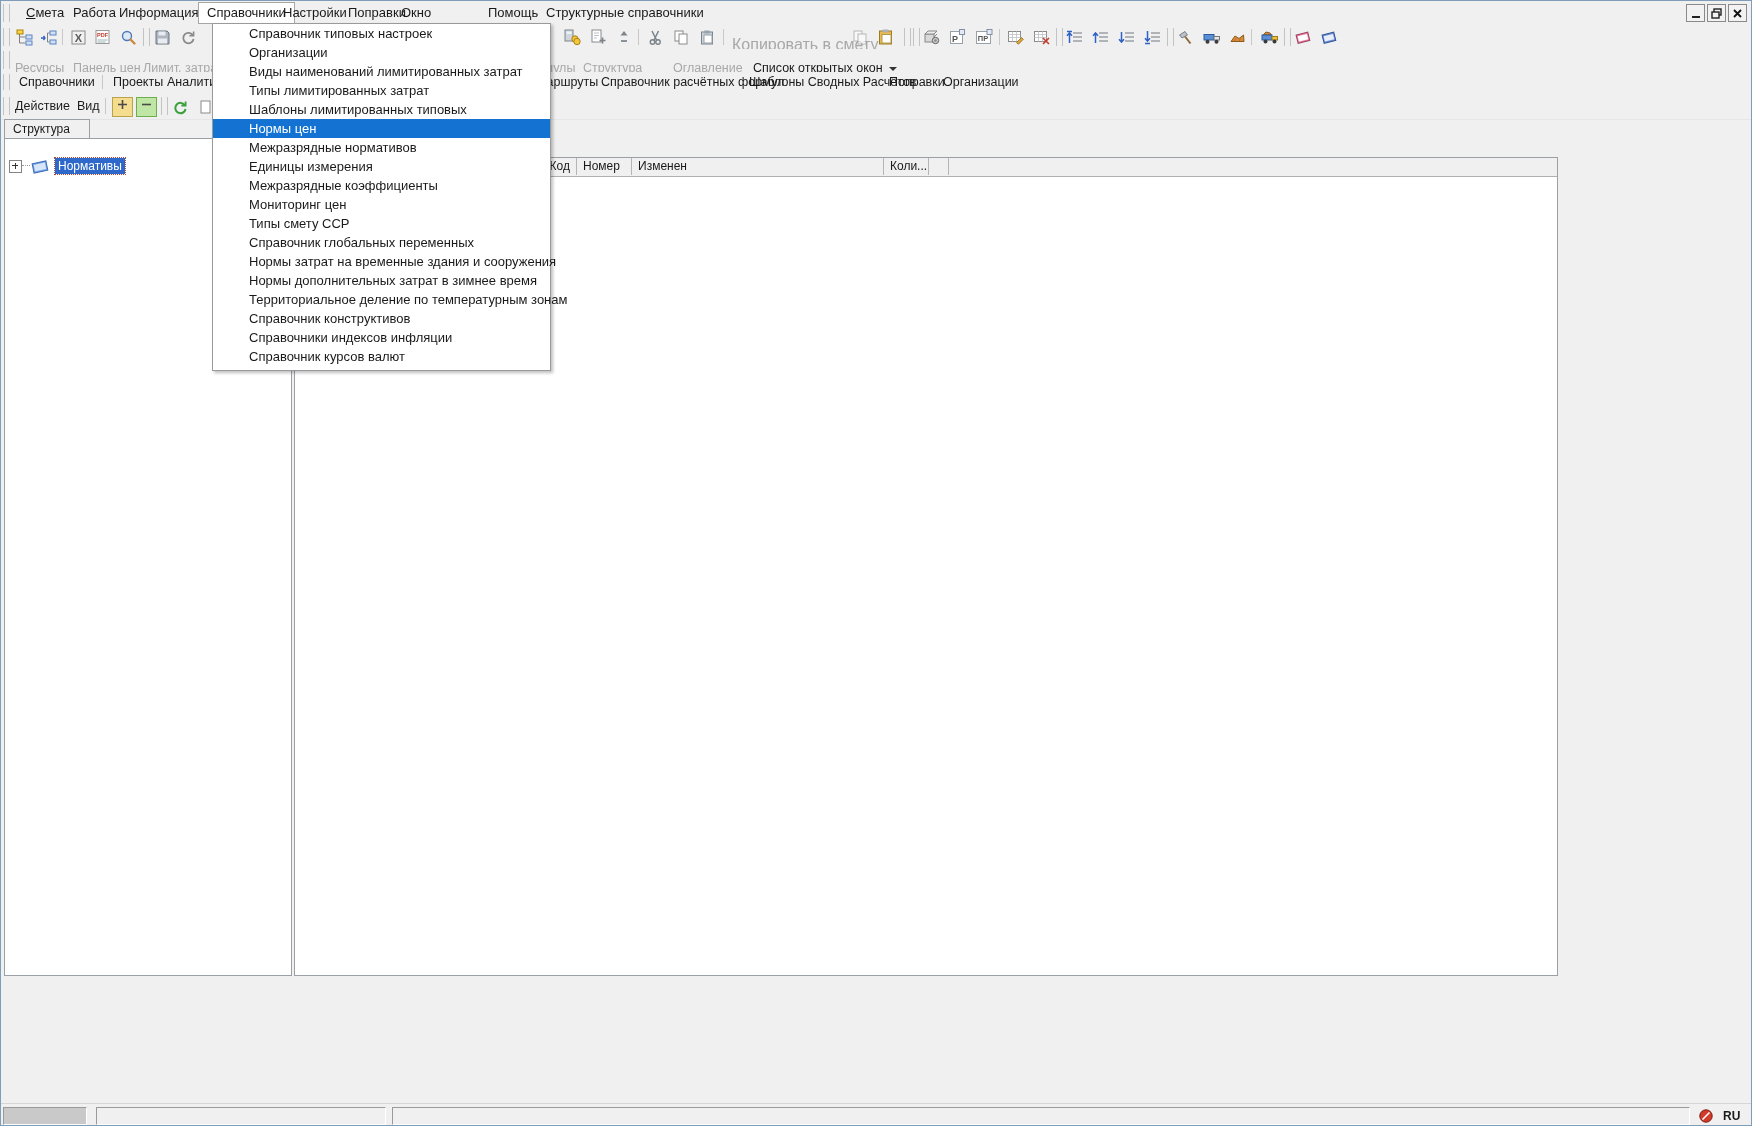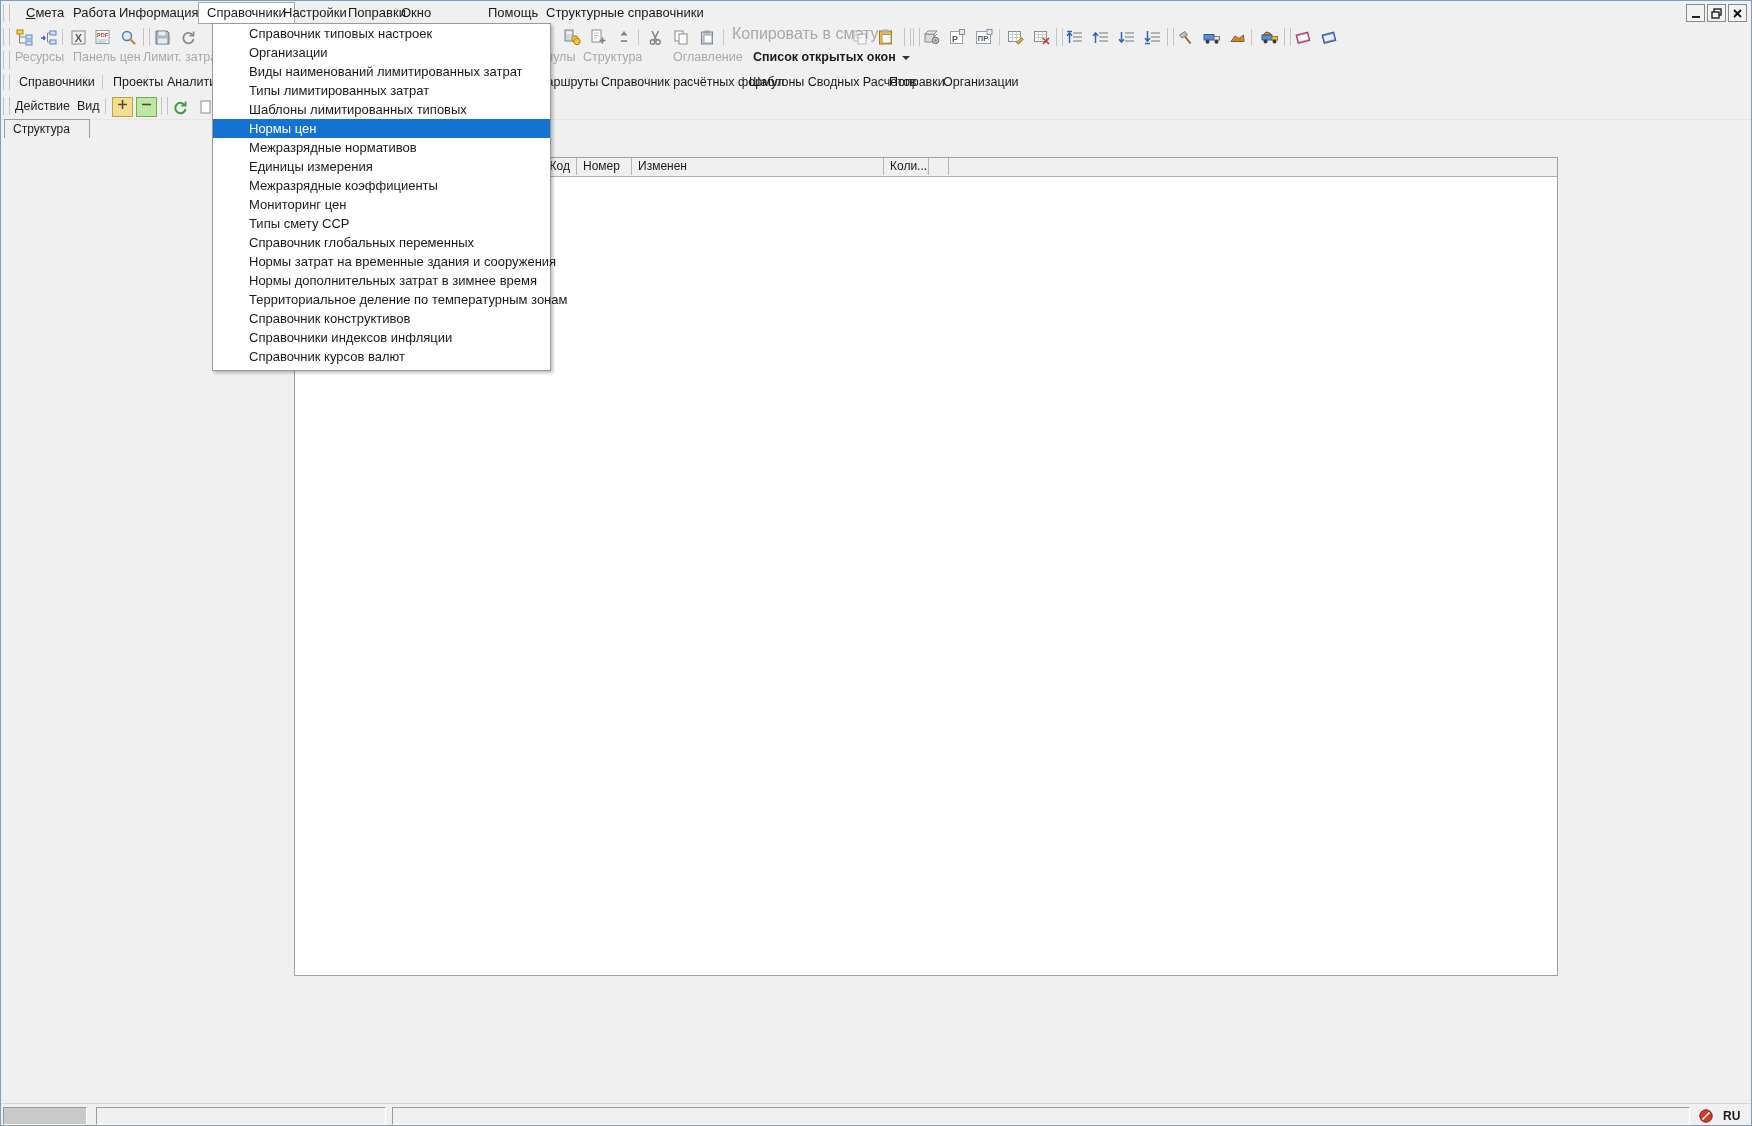--- a/index.html
+++ b/index.html
@@ -13,21 +13,21 @@
   .tb1{top:24px;height:24px;border-bottom:1px solid #e6e6e6;}
   .tb2{top:48px;height:23px;border-bottom:1px solid #e6e6e6;font-size:12.5px;}
   .tb3{top:71px;height:22px;border-bottom:1px solid #e6e6e6;font-size:12.5px;}
   .tb4{top:93px;height:25px;border-bottom:1px solid #e6e6e6;font-size:12.5px;}
   .menu-item{position:absolute;top:2px;height:19px;line-height:19px;padding:0 8px;cursor:default;}
   .menu-item.open{background:#ffffff;border:1px solid #a6a6a6;height:20px;line-height:20px;top:1px;}
   .u{text-decoration:underline;}
   .grip{position:absolute;top:3px;width:5px;height:18px;border-left:1px solid #c3c3c3;border-right:1px solid #c3c3c3;}
   .vsep{position:absolute;top:4px;width:1px;height:16px;background:#c8c8c8;}
   .tbtn{position:absolute;top:1px;width:22px;height:22px;display:flex;align-items:center;justify-content:center;}
-  .txtbtn{position:absolute;top:0;height:17px;line-height:17px;}
+  .txtbtn{position:absolute;top:11px;height:17px;line-height:17px;}
   .dis{color:#a8a8a8;}
   .caret{display:inline-block;width:0;height:0;border-left:4px solid transparent;border-right:4px solid transparent;border-top:4px solid #333;margin-left:6px;vertical-align:middle;}
   
   .winbtns{position:absolute;top:3px;right:4px;display:flex;gap:2px;}
   .wbtn{width:17px;height:16px;background:#f2f2f2;border:1px solid #8a8a8a;display:flex;align-items:center;justify-content:center;}
   .glyph-min{width:8px;height:2px;background:#222;margin-top:8px;}
   
   .sqbtn{position:absolute;top:3px;width:19px;height:18px;border:1px solid #b9a24a;background:#f4dd8e;
          font-size:13px;line-height:16px;text-align:center;color:#3d3d3d;}
   .sqbtn.minus{background:#bfe6a4;border-color:#6fae4e;}
@@ -318,21 +318,21 @@
   </div>
 
   <div class="bar tb2">
     <div class="grip" style="left:2px;top:2px"></div>
     <div class="txtbtn dis" style="left:14px">Ресурсы</div>
     <div class="txtbtn dis" style="left:72px">Панель цен</div>
     <div class="txtbtn dis" style="left:142px">Лимит. затраты</div>
     <div class="txtbtn dis" style="left:520px">Формулы</div>
     <div class="txtbtn dis" style="left:582px">Структура</div>
     <div class="txtbtn dis" style="left:672px">Оглавление</div>
-    <div class="txtbtn" style="left:752px;font-weight:700"><span>Список открытых окон</span><span class="caret"></span></div>
+    <div class="txtbtn" style="left:752px;font-weight:400"><span>Список открытых окон</span><span class="caret"></span></div>
   </div>
 
   <div class="bar tb3">
     <div class="grip" style="left:2px;top:2px;height:16px"></div>
     <div class="txtbtn" style="left:18px;top:2px">Справочники</div>
     <div class="vsep" style="left:101px;top:3px;height:14px"></div>
     <div class="txtbtn" style="left:112px;top:2px">Проекты</div>
     <div class="txtbtn" style="left:166px;top:2px">Аналитика</div>
     <div class="txtbtn" style="left:535px;top:2px">Маршруты</div>
     <div class="txtbtn" style="left:600px;top:2px">Справочник расчётных формул</div>
@@ -360,20 +360,33 @@
           </svg></span>
       </div>
     <div class="tbtn" style="left:194px;top:2px">
         <span class="icon"><svg width="16" height="16">
             <rect x="3" y="2" width="9" height="12" fill="#fff" stroke="#8a8a8a"></rect>
           </svg></span>
       </div>
   </div>
 
   <div class="sidetab">Структура</div>
+  <div class="sidepanel">
+    <div class="treerow">
+      <div class="expander"></div>
+      <div class="dotline"></div>
+      <span class="icon" style="margin-left:1px"><svg width="21" height="17">
+            <g transform="rotate(-12 10 9)">
+              <rect x="2" y="4" width="14" height="9.5" fill="#7aa7e8" stroke="#3a6ab8"></rect>
+              <rect x="3.3" y="5.5" width="11.4" height="6.5" fill="#d8e6fa"></rect>
+            </g>
+          </svg></span>
+      <span class="treelabel">Нормативы</span>
+    </div>
+  </div>
 
   <div class="rpanel">
     <div class="hdr">
       <div class="hcell" style="left:0;width:282px;text-align:right;">Код</div>
       <div class="hcell" style="left:282px;width:55px;">Номер</div>
       <div class="hcell" style="left:337px;width:252px;">Изменен</div>
       <div class="hcell" style="left:589px;width:45px;">Коли...</div>
       <div class="hcell" style="left:634px;width:20px;"></div>
     </div>
   </div>

